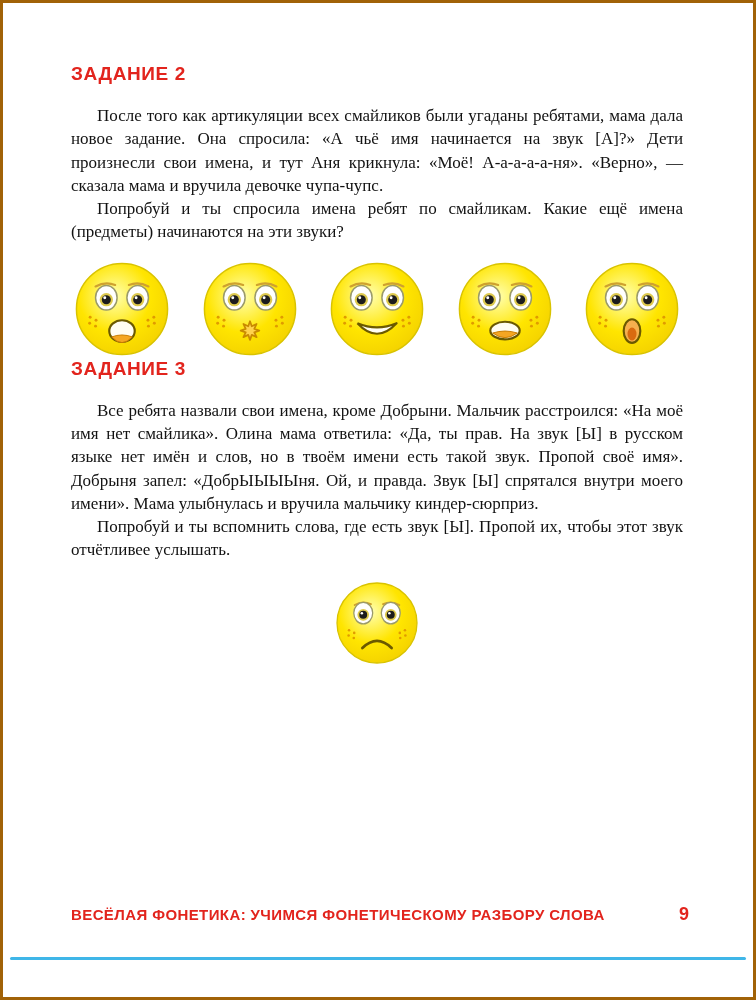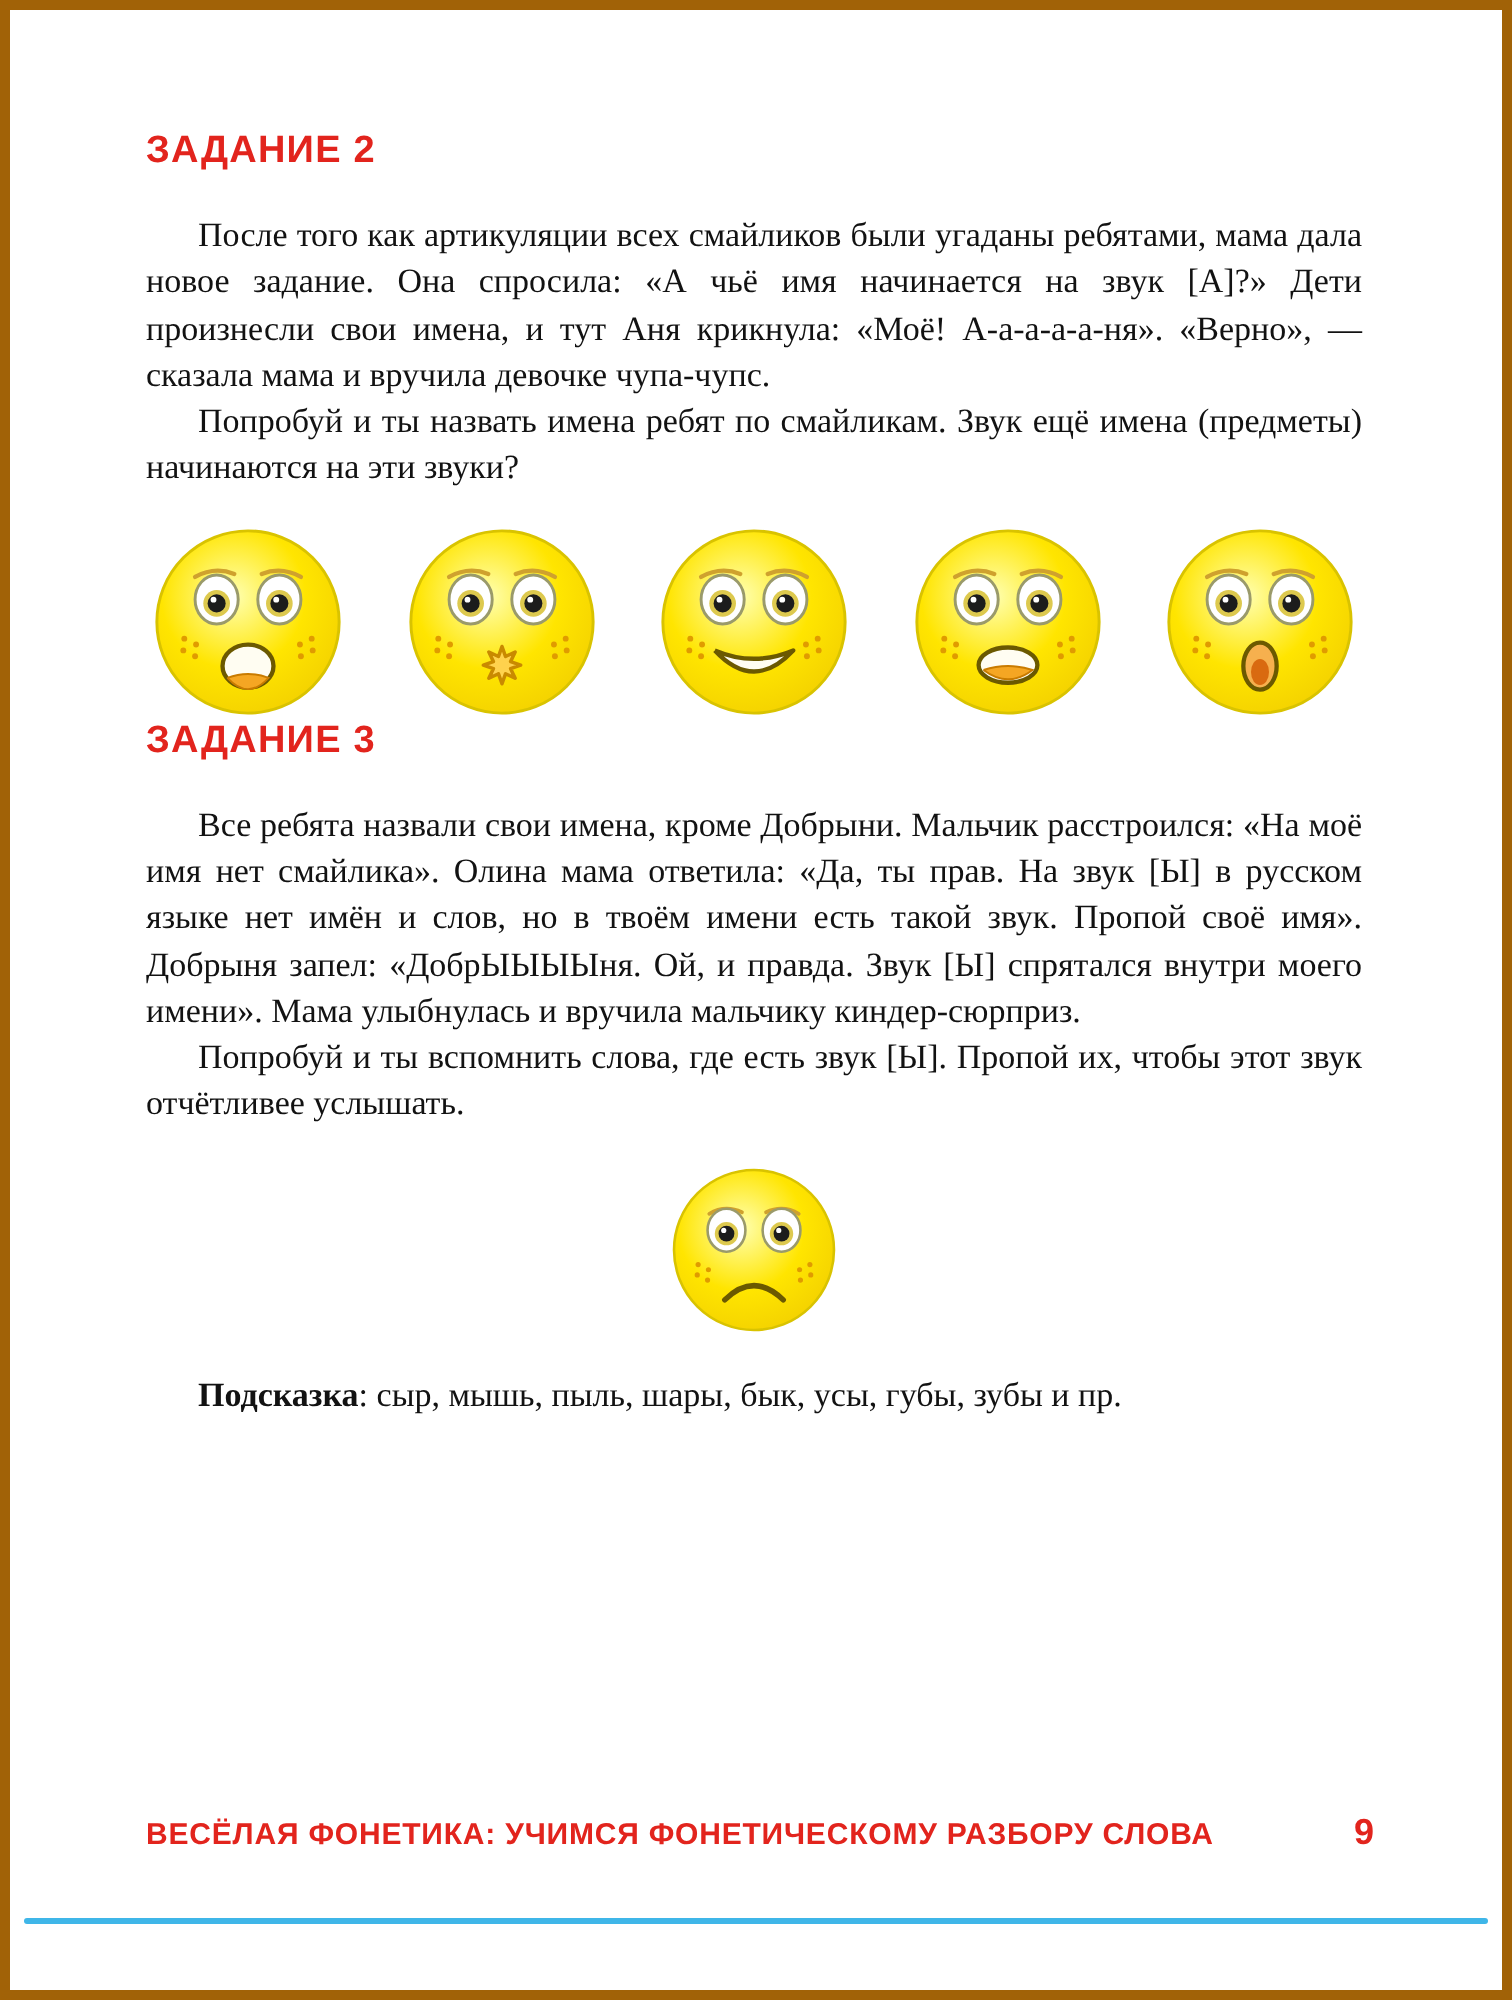--- a/index.html
+++ b/index.html
@@ -3,21 +3,21 @@
 <meta charset="utf-8">
 <style>
   * { margin: 0; padding: 0; box-sizing: border-box; }
   html, body { background: #ffffff; }
   .page {
     position: relative;
     width: 756px;
     height: 1000px;
     margin: 0 auto;
     background: #ffffff;
-    border: 5px solid #a16207;
+    border: 3px solid #a16207;
     overflow: hidden;
     font-family: "Liberation Serif", serif;
     color: #121212;
   }
   .content { padding: 60px 70px 0 68px; }
 
   .task-title {
     font-family: "Liberation Sans", sans-serif;
     font-weight: 700;
     font-size: 19px;
@@ -79,21 +79,21 @@
 </style>
 </head>
 <body>
 
 <div class="page">
   <div class="content">
 
     <section>
       <h2 class="task-title">ЗАДАНИЕ 2</h2>
       <p class="body">После того как артикуляции всех смайликов были угаданы ребятами, мама дала новое задание. Она спросила: «А чьё имя начинается на звук [А]?» Дети произнесли свои имена, и тут Аня крикнула: «Моё! А-а-а-а-а-ня». «Верно», — сказала мама и вручила девочке чупа-чупс.</p>
-      <p class="body">Попробуй и ты назвать имена ребят по смайликам. Звук ещё имена (предметы) начинаются на эти звуки?</p>
+      <p class="body">Попробуй и ты спросила имена ребят по смайликам. Какие ещё имена (предметы) начинаются на эти звуки?</p>
       <div class="smiley-row">
           <span class="smiley">
             <svg viewBox="0 0 100 100" role="img">
               <defs>
                 <radialGradient id="fg0-0" cx="42%" cy="36%" r="72%">
                   <stop offset="0%" stop-color="#ffffb0"></stop>
                   <stop offset="55%" stop-color="#ffe500"></stop>
                   <stop offset="100%" stop-color="#f2cf00"></stop>
                 </radialGradient>
               </defs>
@@ -291,21 +291,20 @@
                 <circle cx="23" cy="67.5" r="1.5"></circle>
                 <circle cx="82.5" cy="58.5" r="1.5"></circle>
                 <circle cx="76.5" cy="61.5" r="1.5"></circle>
                 <circle cx="83" cy="64.5" r="1.5"></circle>
                 <circle cx="77" cy="67.5" r="1.5"></circle>
               </g>
               <path d="M33,79 Q50,62.5 67,79" fill="none" stroke="#6b5900" stroke-width="3.2" stroke-linecap="round"></path>
             </svg>
           </span>
         </div>
-      <p class="body hint"><strong>Подсказка</strong><span>: сыр, мышь, пыль, шары, бык, усы, губы, зубы и пр.</span></p>
     </section>
 
     <section>
     </section>
 
   </div>
 
   <div class="footer">
     <span class="footer-title">ВЕСЁЛАЯ ФОНЕТИКА: УЧИМСЯ ФОНЕТИЧЕСКОМУ РАЗБОРУ СЛОВА</span>
     <span class="page-number">9</span>

